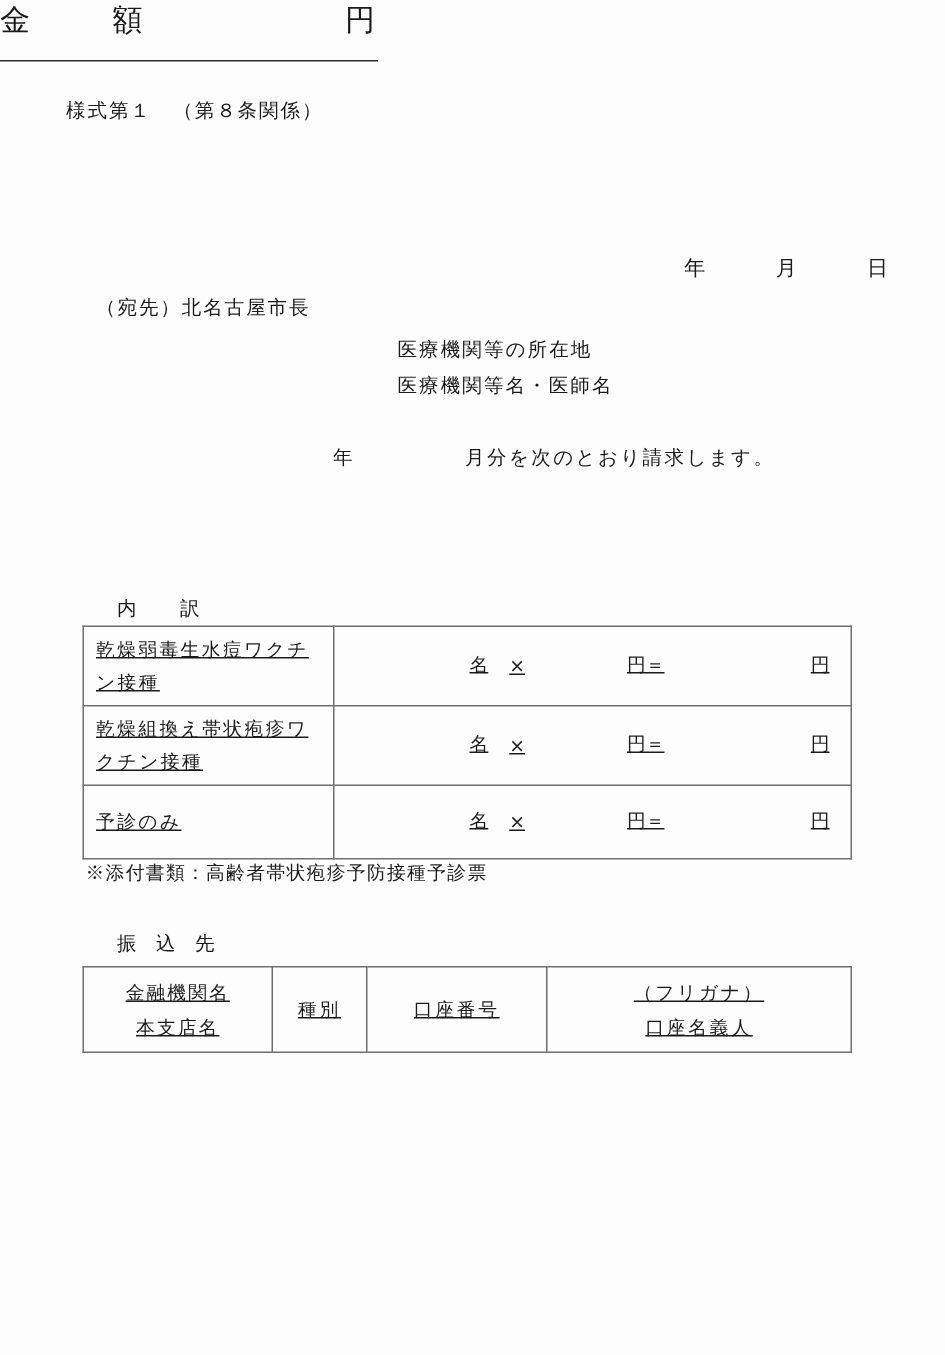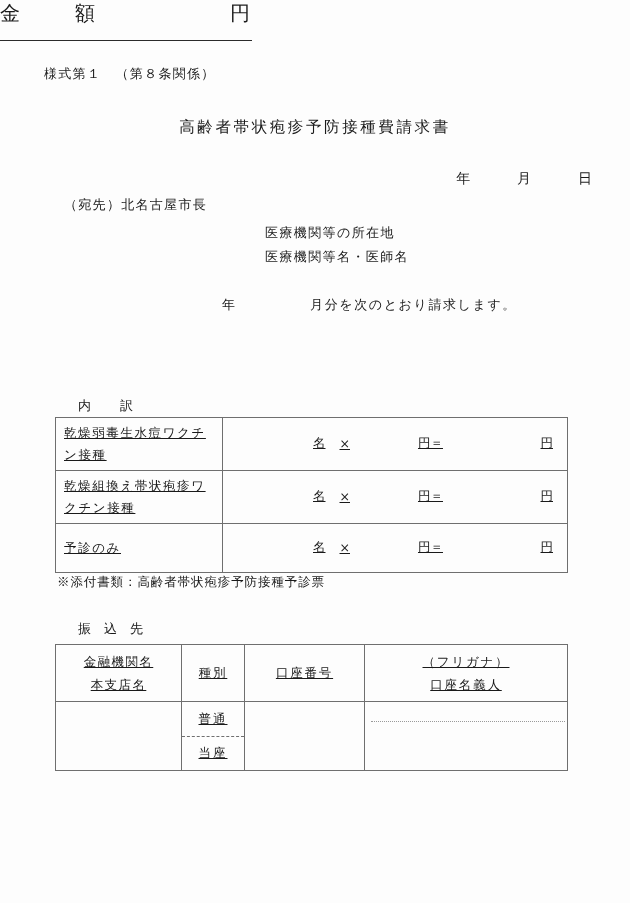--- a/index.html
+++ b/index.html
@@ -187,21 +187,20 @@
     border-top: 1.4px dotted #9a9a9a;
   }
 </style>
 </head>
 <body>
 
 <div class="page">
 
   <div class="abs" id="form-number">様式第１　（第８条関係）</div>
 
-  <div class="abs" id="doc-title" style="white-space:normal;">高齢者帯状疱疹予防接種費請求書</div>
 
   <div class="abs" id="date-line">
     <span>年</span>
     <span class="gap"></span>
     <span>月</span>
     <span class="gap"></span>
     <span>日</span>
   </div>
 
   <div class="abs" id="addressee">（宛先）北名古屋市長</div>
@@ -280,31 +279,16 @@
       </td>
       <td class="c-type hdr-type">種別</td>
       <td class="c-num hdr-num">口座番号</td>
       <td>
         <div class="hdr-holder">
           <div>（フリガナ）</div>
           <div>口座名義人</div>
         </div>
       </td>
     </tr>
-    <tr>
-      <td class="c-bank body-cell"></td>
-      <td class="c-type" style="padding:0;">
-        <div class="type-split">
-          <div class="half top">普通</div>
-          <div class="half">当座</div>
-        </div>
-      </td>
-      <td class="c-num body-cell"></td>
-      <td style="padding:0;">
-        <div class="holder-cell">
-          <div class="dotted"></div>
-        </div>
-      </td>
-    </tr>
   </tbody>
     </table>
 
 </div>
 
 </body></html>

